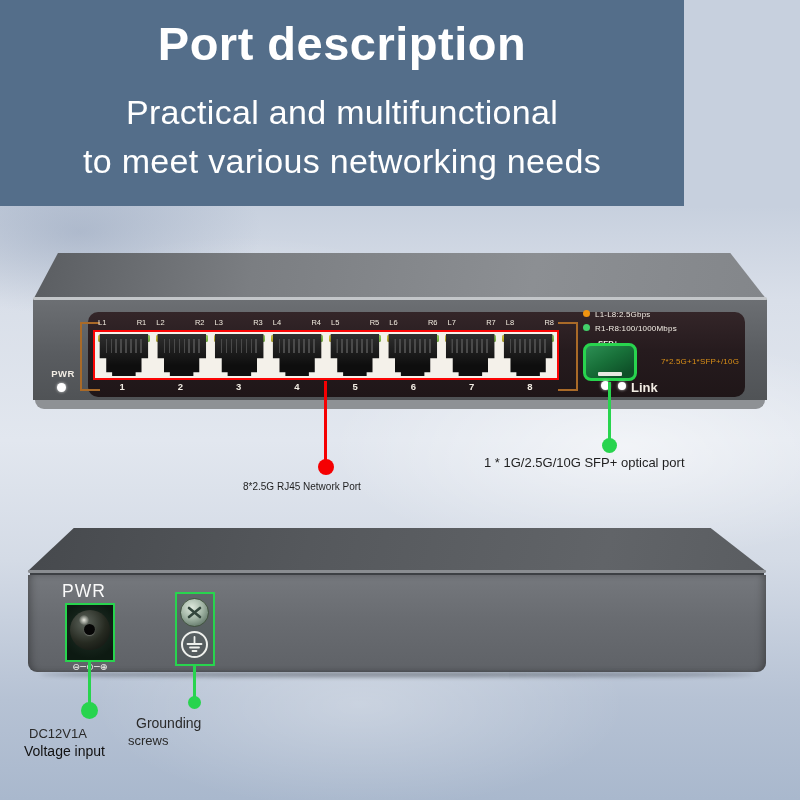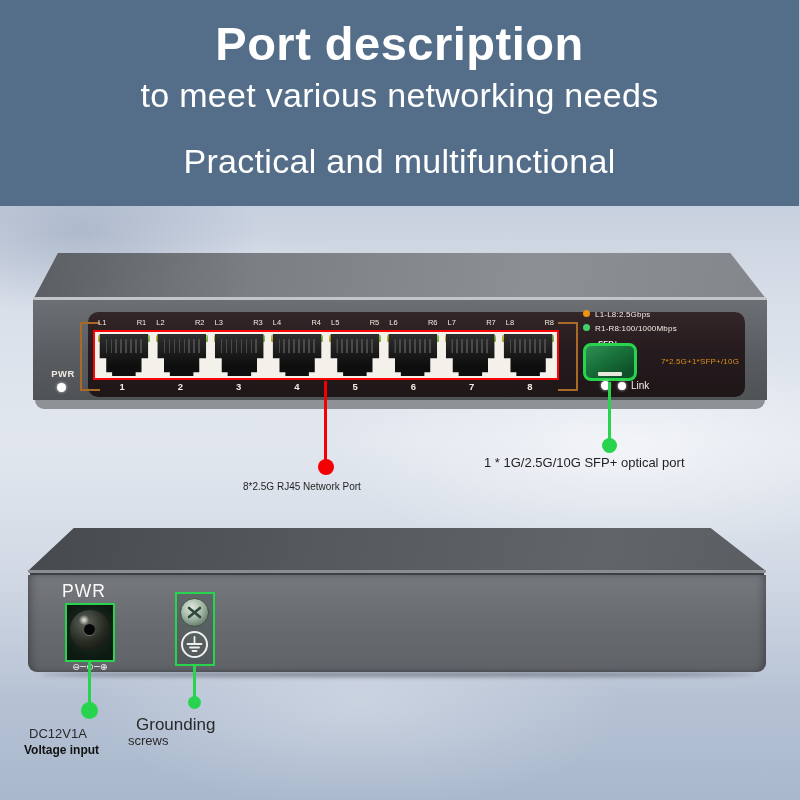--- a/index.html
+++ b/index.html
@@ -10,21 +10,21 @@
       radial-gradient(ellipse 260px 120px at 10% 29%, rgba(125,142,170,.38), transparent 70%),
       radial-gradient(ellipse 420px 160px at 78% 56%, rgba(255,255,255,.55), transparent 70%),
       radial-gradient(ellipse 300px 120px at 30% 40%, rgba(255,255,255,.35), transparent 70%),
       radial-gradient(ellipse 380px 150px at 45% 88%, rgba(255,255,255,.28), transparent 70%),
       linear-gradient(180deg,#c7d0de 206px,#d9dfe9 300px,#e2e7ef 440px,#d4dbe6 560px,#b6c2d4 700px,#a9b8cd 100%);
   }
   .abs{position:absolute;}
   .ctr{}
 
   
-  .banner{left:0;top:0;width:799px;height:206px;background:#546e8a;color:#fff;}
+  .banner{left:0;top:0;width:684px;height:206px;background:#546e8a;color:#fff;}
   .banner .title{margin-top:16px;font-size:47px;font-weight:bold;letter-spacing:.5px;text-align:center;}
   .banner .sub{font-size:34px;font-weight:400;text-align:center;line-height:49px;margin-top:17px;letter-spacing:.3px;}
 
   
   .sf-top{left:33px;top:253px;width:734px;height:47px;
     background:linear-gradient(100deg,#5a5d61 0%,#7b7e82 30%,#8c8f93 68%,#83868a 100%);
     clip-path:polygon(3.4% 0,95% 0,100% 100%,0 100%);}
   .sf-hl{left:33px;top:297px;width:734px;height:3px;background:#c3c6c9;border-radius:2px;}
   .sf-body{left:33px;top:300px;width:734px;height:100px;
     background:linear-gradient(180deg,#6c6f73 0%,#595c60 55%,#505356 100%);}
@@ -62,21 +62,21 @@
   .legend .dot{width:7px;height:7px;border-radius:50%;margin-right:5px;}
   .legend .lab{color:#f2ede4;font-size:8px;letter-spacing:.2px;}
   .sfp-label{left:598px;top:339px;color:#f2ede4;font-size:8px;font-weight:bold;}
   .sfp-box{left:583px;top:343px;width:54px;height:38px;border:3px solid #28d44e;border-radius:8px;
     background:linear-gradient(150deg,#2d8f54 0%,#187039 45%,#0e5028 85%);box-sizing:border-box;}
   .sfp-latch{position:absolute;left:50%;bottom:2px;transform:translateX(-50%);width:24px;height:4.5px;
     background:#e9e9e2;border-radius:1px;}
   .spec-text{left:655px;top:357px;width:90px;text-align:center;color:#db9017;font-size:8px;letter-spacing:.2px;}
   .link-led1{left:601px;top:381px;width:9px;height:9px;}
   .link-led2{left:618px;top:382px;width:8px;height:8px;}
-  .link-label{left:631px;top:380px;color:#f2ede4;font-size:10px;}
+  .link-label{left:631px;top:380px;color:#f2ede4;font-size:13px;font-weight:bold;}
 
   
   .c-line{width:3px;}
   .red{background:#f50002;}
   .grn{background:#28d44e;}
   .c-dot{border-radius:50%;}
   .rj45-line{left:324px;top:381px;height:84px;}
   .rj45-dot{left:318px;top:459px;width:16px;height:16px;background:#f50002;}
   .rj45-text{left:243px;top:481px;width:200px;color:#1f1f1f;font-size:10px;}
   .sfpc-line{left:608px;top:382px;height:61px;}
@@ -110,33 +110,33 @@
   .screw{position:absolute;left:3px;top:4px;width:29px;height:29px;border-radius:50%;
     background:radial-gradient(circle at 40% 32%,#dfe9dd 0%,#a3b6a6 45%,#6e8374 75%,#4e6054 100%);
     border:1px solid #41523f;box-sizing:border-box;}
   .gnd-sym{position:absolute;left:4px;top:37px;width:27px;height:27px;border-radius:50%;
     border:2px solid #eef0ec;box-sizing:border-box;}
   .dc-line{left:88px;top:661px;height:45px;}
   .dc-dot{left:81px;top:702px;width:17px;height:17px;background:#28d44e;}
   .gnd-line{left:193px;top:665px;height:33px;}
   .gnd-dot{left:188px;top:696px;width:13px;height:13px;background:#28d44e;}
   .dc-t1{left:29px;top:726px;width:120px;color:#2a2a2a;font-size:13px;}
-  .dc-t2{left:24px;top:743px;width:130px;color:#111;font-size:12px;font-weight:bold;}
-  .g-t1{left:136px;top:715px;width:120px;color:#2a2a2a;font-size:17px;}
+  .dc-t2{left:24px;top:743px;width:130px;color:#111;font-size:14px;font-weight:normal;}
+  .g-t1{left:136px;top:715px;width:120px;color:#2a2a2a;font-size:14px;}
   .g-t2{left:128px;top:733px;width:120px;color:#2a2a2a;font-size:13px;}
 </style>
 </head>
 <body>
 
 <div class="scene">
 
   <div class="abs banner">
     <div class="title">Port description</div>
+    <div class="sub">Practical and multifunctional</div>
     <div class="sub" style="margin-top:0;">to meet various networking needs</div>
-    <div class="sub">Practical and multifunctional</div>
   </div>
 
   <div>
     <div class="abs sf-top"></div>
     <div class="abs sf-hl"></div>
     <div class="abs sf-body"></div>
     <div class="abs sf-strip"></div>
     <div class="abs sf-panel"></div>
 
     <div class="abs pwr-f">PWR</div>

